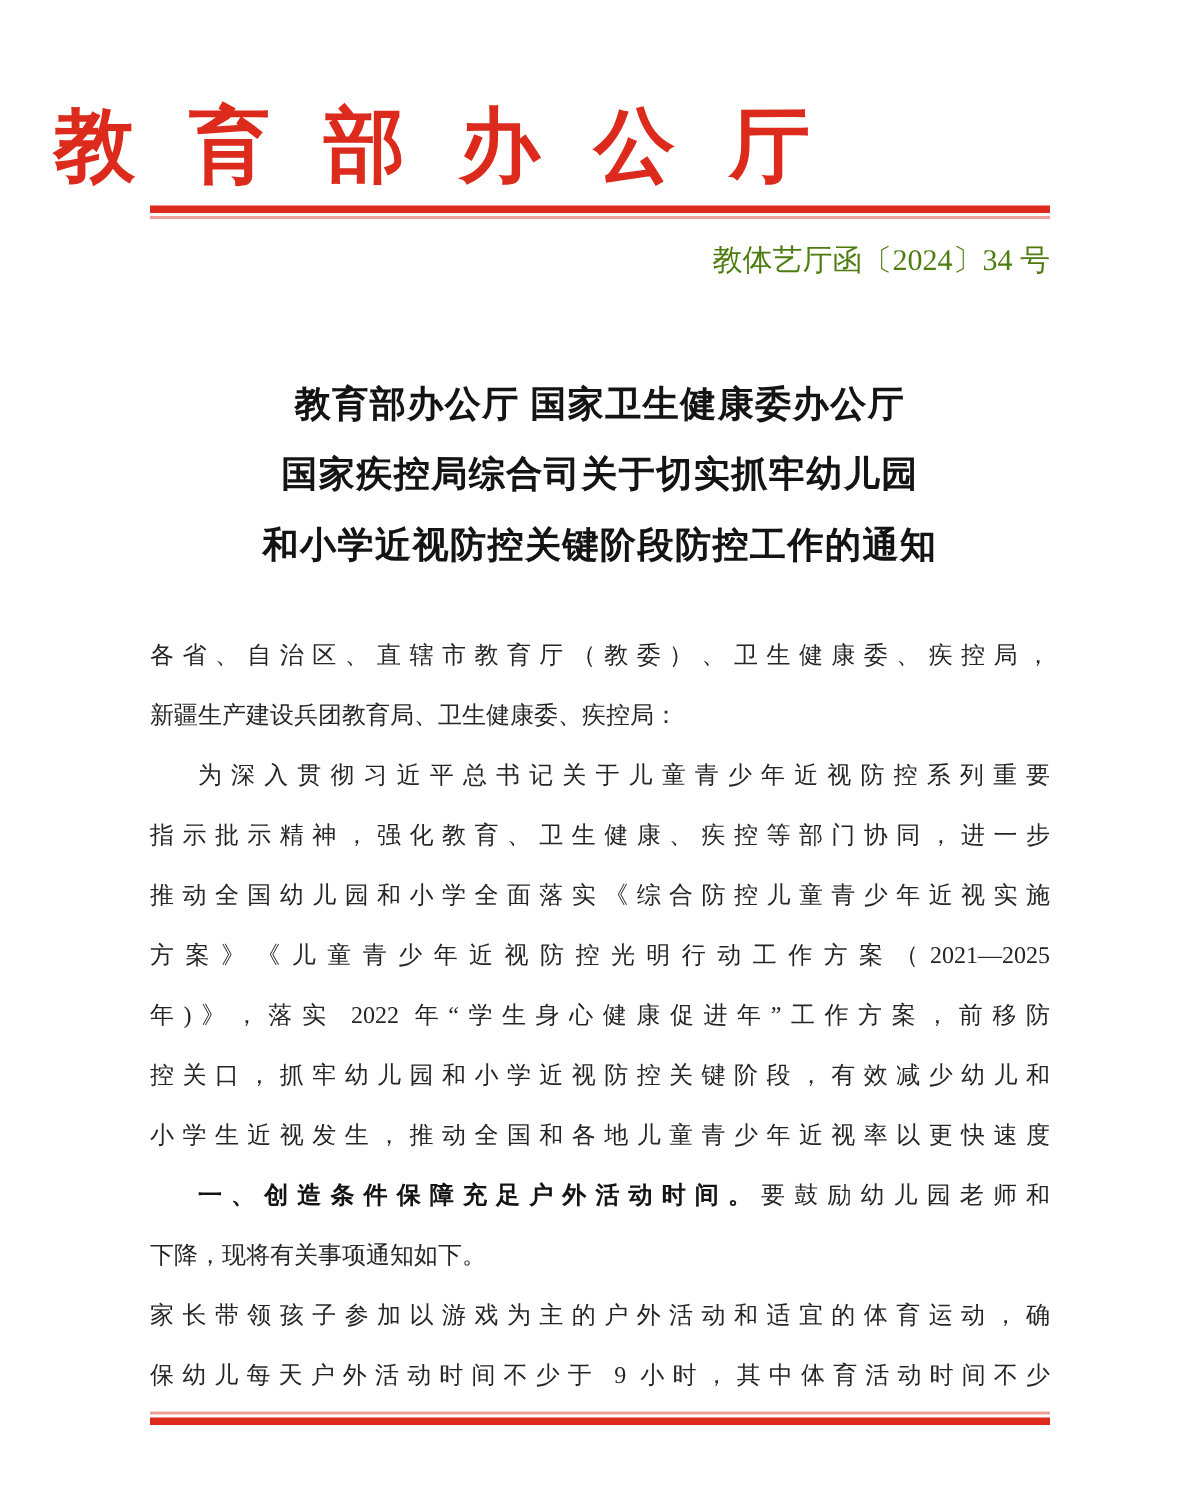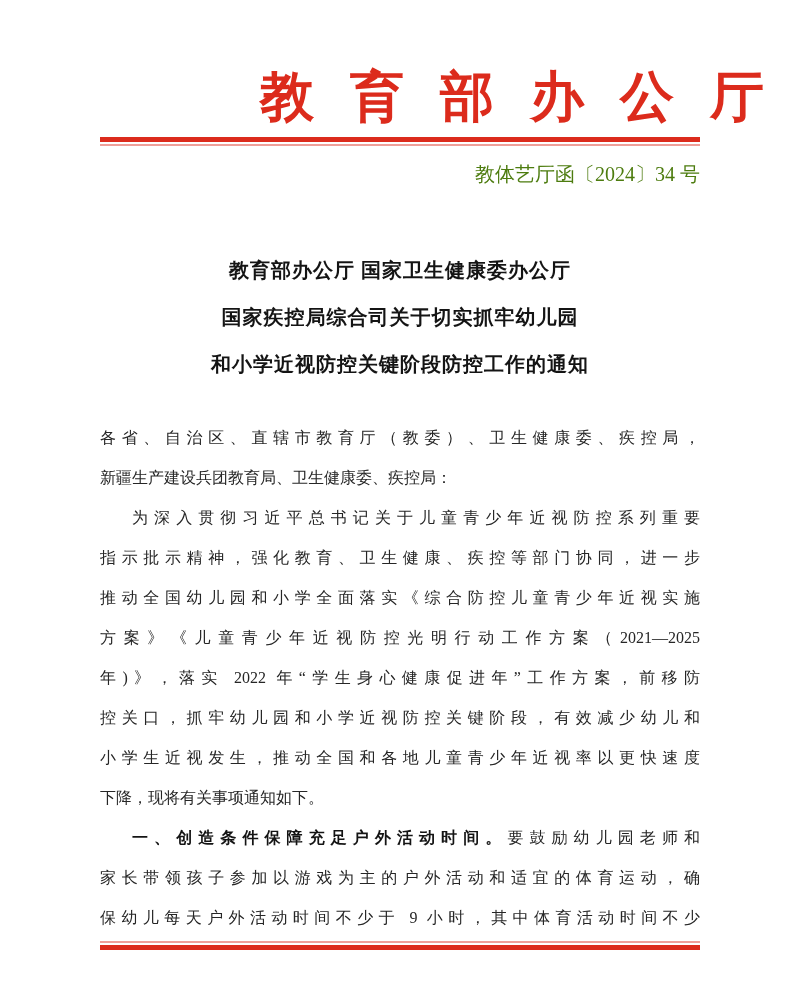--- a/index.html
+++ b/index.html
@@ -14,26 +14,27 @@
     margin: 0 auto;
     background: #ffffff;
     overflow: hidden;
     font-family: "Liberation Serif", "DejaVu Serif", serif;
     color: #262626;
   }
   
   .letterhead {
     margin: 0;
     padding-top: 68px;
-    text-align: right;
+    text-align: left;
     color: #dc2b1c;
     font-size: 54px;
     line-height: 1.08;
     font-weight: 700;
     letter-spacing: 36px;
+    padding-left: 36px; 
     white-space: nowrap;
   }
   
   .rule-top {
     margin: 11px 100px 0 100px;
   }
   .rule-top .rule-thick {
     height: 5px;
     background: #dc2b1c;
   }
@@ -61,21 +62,21 @@
     margin: 15px 100px 0 100px;
     text-align: right;
     font-size: 20px;
     line-height: 26px;
     color: #4d7c0f;
   }
   .title-block {
     margin-top: 60px;
     text-align: center;
     font-weight: 700;
-    font-size: 20px;
+    font-size: 24px;
     line-height: 47px;
     color: #141414;
     letter-spacing: 1px;
   }
   .title-block p { margin: 0; }
   .body-block {
     margin: 30px 100px 0 100px;
     font-size: 16px;
     line-height: 40px;
   }
@@ -120,23 +121,23 @@
     <p class="doc-line justify">各省、自治区、直辖市教育厅（教委）、卫生健康委、疾控局，</p>
     <p class="doc-line">新疆生产建设兵团教育局、卫生健康委、疾控局：</p>
 
     <p class="doc-line justify indent">为深入贯彻习近平总书记关于儿童青少年近视防控系列重要</p>
     <p class="doc-line justify">指示批示精神，强化教育、卫生健康、疾控等部门协同，进一步</p>
     <p class="doc-line justify">推动全国幼儿园和小学全面落实《综合防控儿童青少年近视实施</p>
     <p class="doc-line justify">方案》《儿童青少年近视防控光明行动工作方案（2021—2025</p>
     <p class="doc-line justify">年)》，落实 2022 年“学生身心健康促进年”工作方案，前移防</p>
     <p class="doc-line justify">控关口，抓牢幼儿园和小学近视防控关键阶段，有效减少幼儿和</p>
     <p class="doc-line justify">小学生近视发生，推动全国和各地儿童青少年近视率以更快速度</p>
+    <p class="doc-line justify indent"><span class="bold">一、创造条件保障充足户外活动时间。</span><span>要鼓励幼儿园老师和</span></p>
+
     <p class="doc-line">下降，现将有关事项通知如下。</p>
-
-    <p class="doc-line justify indent"><span class="bold">一、创造条件保障充足户外活动时间。</span><span>要鼓励幼儿园老师和</span></p>
     <p class="doc-line justify">家长带领孩子参加以游戏为主的户外活动和适宜的体育运动，确</p>
     <p class="doc-line justify">保幼儿每天户外活动时间不少于 9 小时，其中体育活动时间不少</p>
   </section>
 
   <div class="rule-bottom">
     <div class="rule-thin"></div>
     <div class="rule-gap"></div>
     <div class="rule-thick"></div>
   </div>
 

